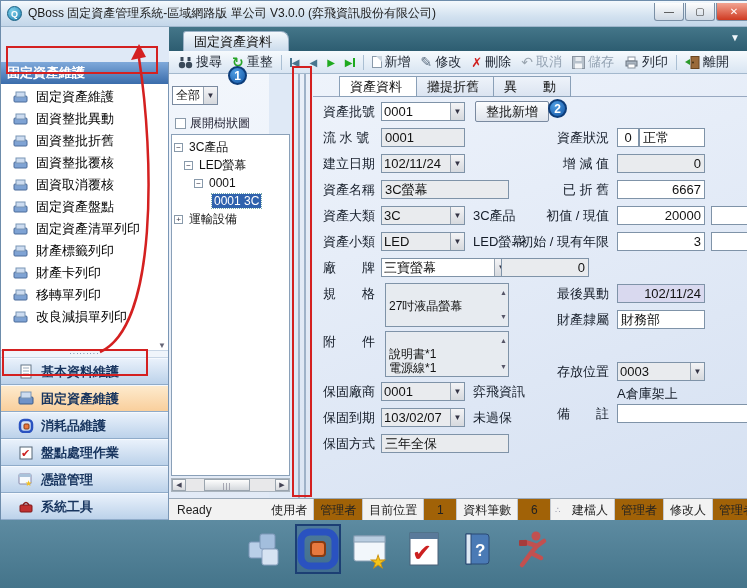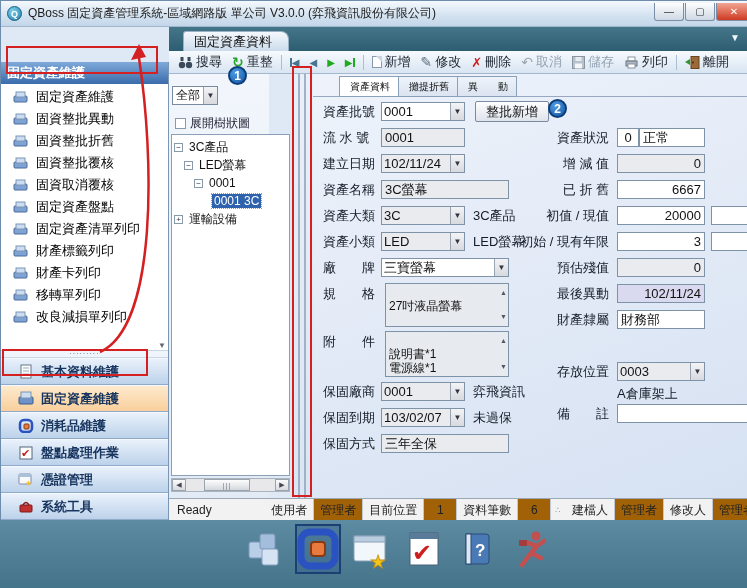--- a/index.html
+++ b/index.html
@@ -89,21 +89,21 @@
     border:1px solid #9aa4ae; font-size:7px; color:#778; display:flex; align-items:center; justify-content:center; letter-spacing:1px;}
   .hs-right { margin-left:auto; }
   
   .splitter { position:absolute; left:292px; top:73px; width:20px; height:424px;
     background:linear-gradient(#eaf0f9,#dbe5f3); }
   .splitter .line { position:absolute; top:0; width:2px; height:100%; background:#9fb2c8; }
   
   .formpanel { position:absolute; left:312px; top:73px; width:435px; height:424px;
     background:linear-gradient(160deg,#eef3fb,#d6e1f2); overflow:hidden; }
   .ftabs { position:absolute; left:26px; top:2px; height:21px; display:flex; }
-  .ftab { padding:1px 8px 0 10px; border:1px solid #8aa0b8; border-left:none; font-size:10px;
+  .ftab { padding:1px 14px 0 10px; border:1px solid #8aa0b8; border-left:none; font-size:13px;
     background:linear-gradient(#eef3fa,#dbe4f1); display:flex; align-items:center; white-space:pre; cursor:pointer; }
   .ftab:first-child { border-left:1px solid #8aa0b8; background:#fff; font-weight:normal; position:relative; }
   .ftab-underline { position:absolute; left:0; top:22px; width:435px; height:1px; background:#98a8c0; }
   .frow { position:absolute; height:21px; display:flex; align-items:center; }
   .flabel { display:inline-block; width:58px; font-size:13px; color:#141c28; white-space:pre; flex:none; }
   .rlabel { display:inline-block; width:116px; text-align:right; font-size:13px; color:#141c28; white-space:pre; flex:none; }
   .fld { display:inline-flex; align-items:center; height:19px; border:1px solid #7f93a8; background:#fff;
     font-size:13px; padding:0 3px; overflow:hidden; white-space:nowrap; }
   .fld.gray { background:#e9ebee; }
   .fld.lav { background:#d9d9ef; }
@@ -578,21 +578,20 @@
         <span class="fld w42"></span>
       </div>
       <div class="frow" style="left:180px; top:157px">
         <span class="rlabel">初始 / 現有年限</span>
         <span style="width:8px"></span>
         <span class="fld num w88">3</span>
         <span style="width:6px"></span>
         <span class="fld w42"></span>
       </div>
       <div class="frow" style="left:180px; top:183px">
-        <span class="rlabel">預估殘值</span>
         <span style="width:8px"></span>
         <span class="fld gray num w88">0</span>
       </div>
       <div class="frow" style="left:180px; top:209px">
         <span class="rlabel">最後異動</span>
         <span style="width:8px"></span>
         <span class="fld lav num w88">102/11/24</span>
       </div>
       <div class="frow" style="left:180px; top:235px">
         <span class="rlabel">財產隸屬</span>

